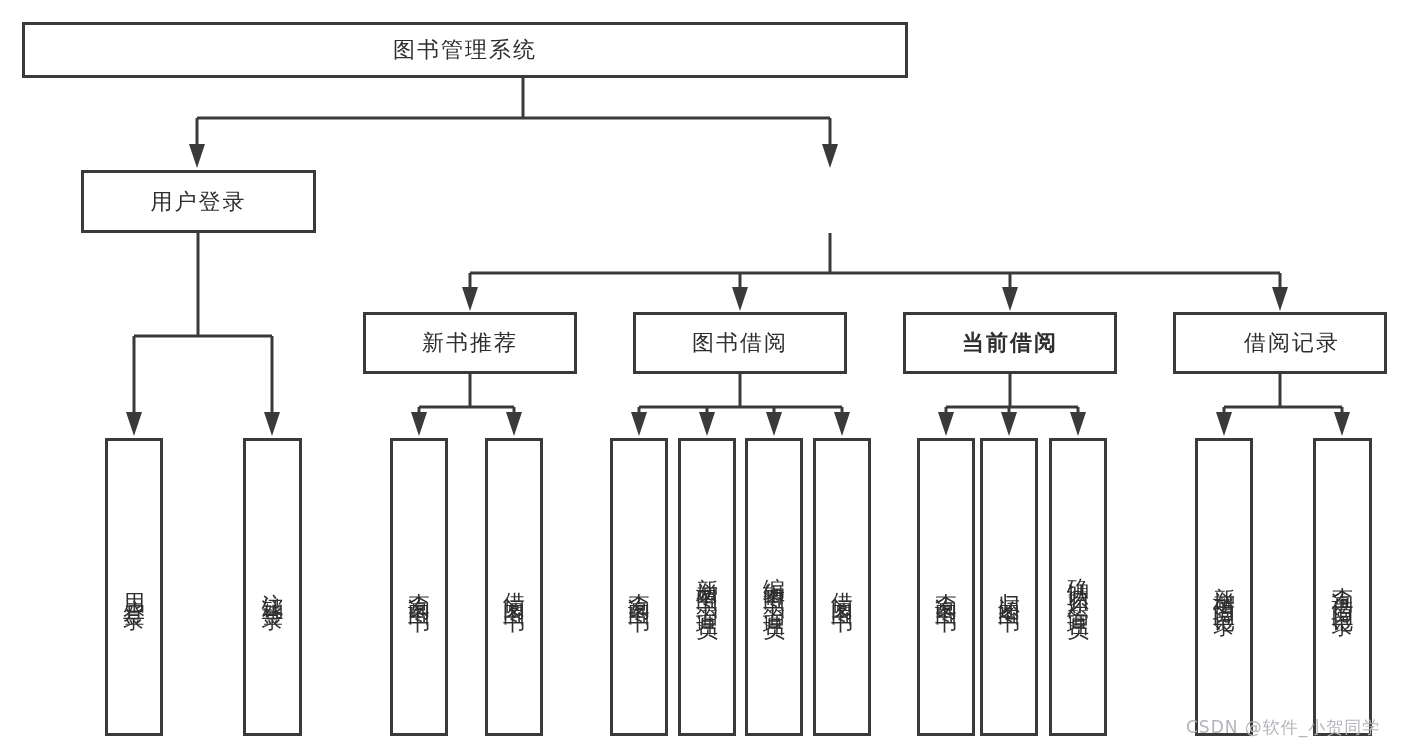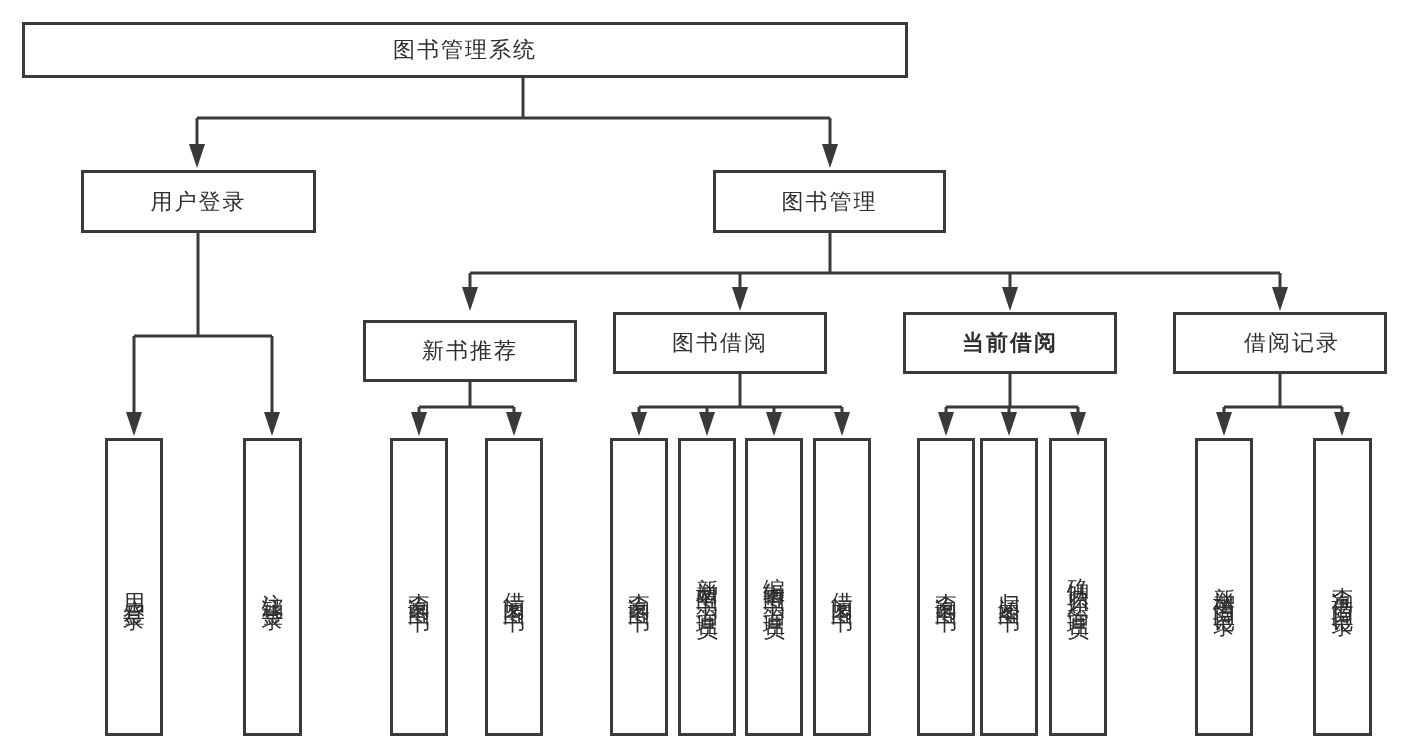--- a/index.html
+++ b/index.html
@@ -150,28 +150,25 @@
     </g>
   </svg>
 
   <div class="node root" style="left:22px; top:13px; width:886px; height:56px;margin-top:9px;">
     <span>图书管理系统</span>
   </div>
 
   <div class="node" style="left:81px; top:170px; width:235px; height:63px;">
     <span>用户登录</span>
   </div>
-  <div class="node" style="left:713px; top:170px; width:233px; height:63px;">
-    <span>图书管理</span>
-  </div>
-
-  <div class="node" style="left:363px; top:312px; width:214px; height:62px;margin-top:8px;">
+
+  <div class="node" style="left:363px; top:312px; width:214px; height:62px;">
     <span>新书推荐</span>
   </div>
-  <div class="node" style="left:613px; top:312px; width:214px; height:62px;">
+  <div class="node" style="left:633px; top:312px; width:214px; height:62px;">
     <span>图书借阅</span>
   </div>
   <div class="node" style="left:903px; top:312px; width:214px; height:62px;font-weight:bold;">
     <span>当前借阅</span>
   </div>
   <div class="node" style="left:1173px; top:312px; width:214px; height:62px;padding-left:24px;">
     <span>借阅记录</span>
   </div>
 
   <div class="node v-node" style="left:105px; top:438px; width:58px; height:298px;">
@@ -211,14 +208,15 @@
     <span>确认归还（管理员）</span>
   </div>
 
   <div class="node v-node" style="left:1195px; top:438px; width:58px; height:298px;">
     <span>新增借阅记录</span>
   </div>
   <div class="node v-node" style="left:1313px; top:438px; width:59px; height:298px;">
     <span>查询借阅记录</span>
   </div>
 
+  <div class="watermark">CSDN @软件_小贺同学</div>
 
 </div>
 
 </body></html>

